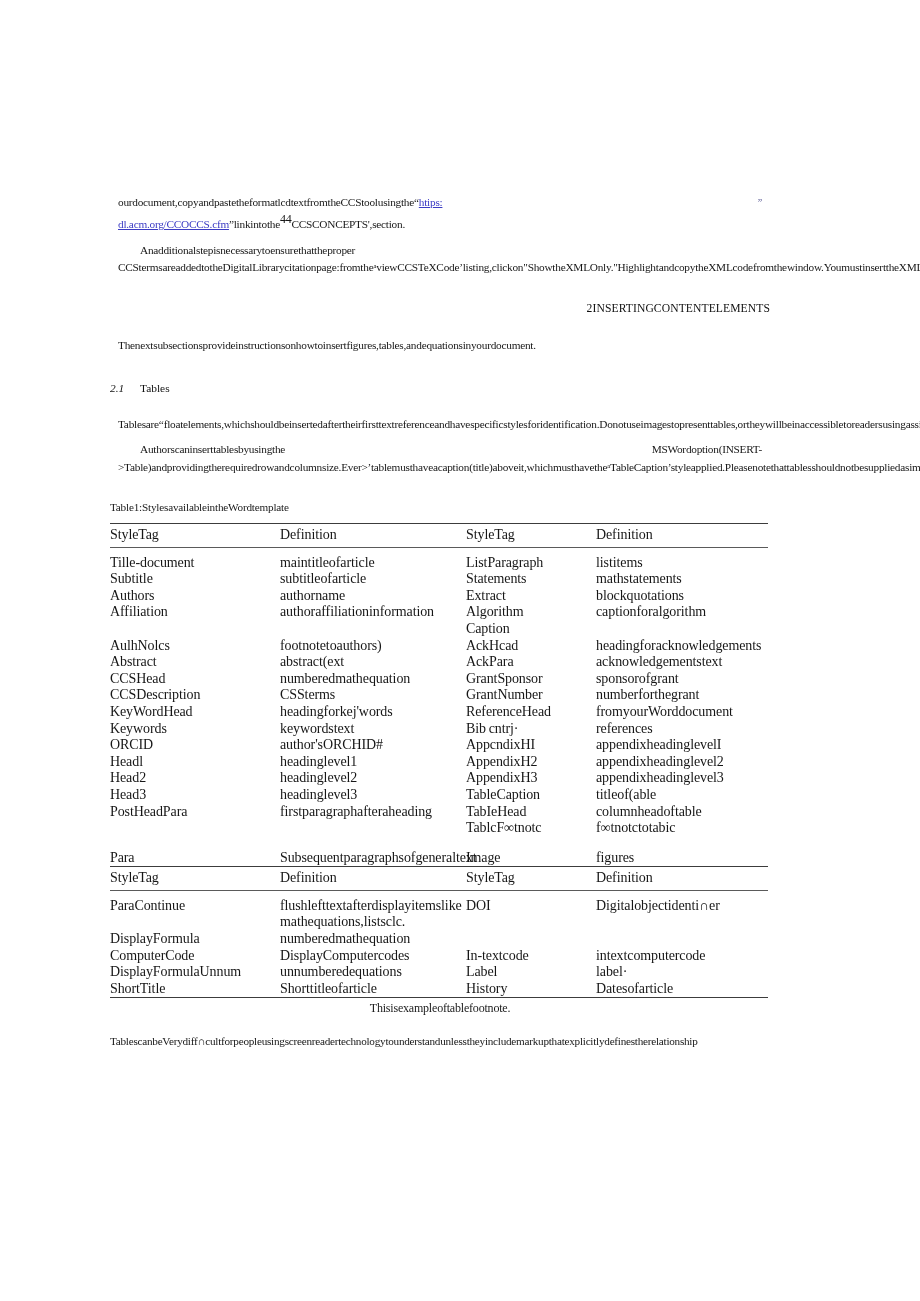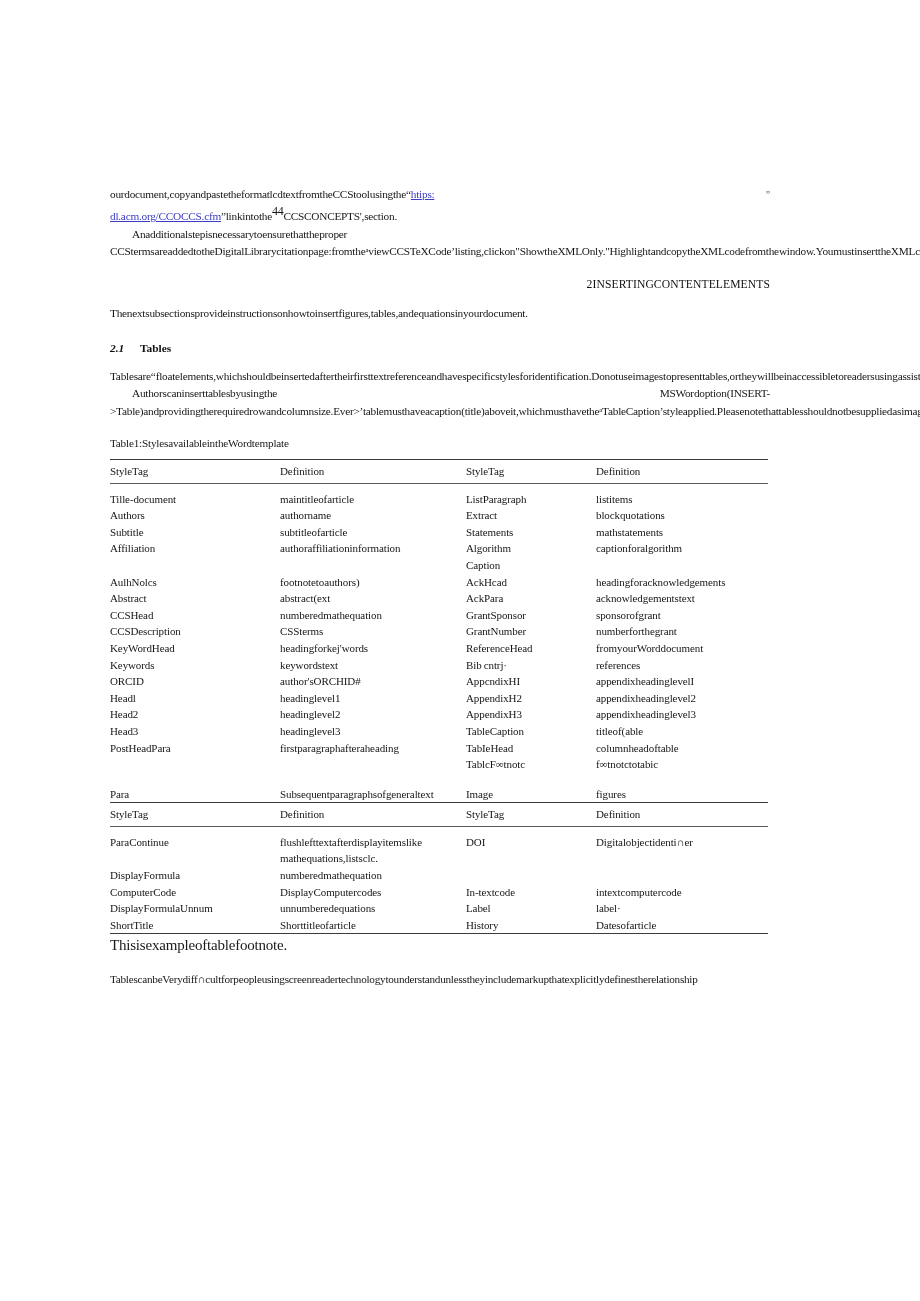--- a/index.html
+++ b/index.html
@@ -26,21 +26,21 @@
     left: 110px;
     top: 186px;
     width: 660px;
   }
 
   
   .para {
     font-size: 11.3px;
     line-height: 17.4px;
     text-align: justify;
-    margin: 0;
+    margin: 8px;
     letter-spacing: -0.25px;
     word-spacing: -0.4px;
     color: #171717;
     font-family: Liberation Serif, serif;
   }
   .para.indent { text-indent: 22px; }
   .gap-m { height: 12px; }
   .gap-l { height: 17px; }
 
   .lnk {
@@ -72,21 +72,20 @@
   .sec-head .num {
     display: inline-block;
     width: 30px;
   }
   .subsec-head {
     font-size: 11.4px;
     line-height: 16px;
     margin: 0;
     font-style: italic;
     color: #111;
-    font-weight: bold;
   }
   .subsec-head .num {
     display: inline-block;
     width: 30px;
     font-style: italic;
   }
   .subsec-head .lbl { font-style: normal; }
 
   
   .tbl-caption {
@@ -98,21 +97,21 @@
     color: #1a1a1a;
   }
   .tbl-wrap {
     position: relative;
     width: 658px;
     margin-top: 10px;
   }
   table.styles {
     width: 658px;
     border-collapse: collapse;
-    font-size: 11px;
+    font-size: 14px;
     color: #161616;
     table-layout: fixed;
   }
   table.styles td {
     padding: 0;
     vertical-align: top;
     line-height: 16.6px;
     letter-spacing: -0.1px;
   }
   col.c1 { width: 170px; }
@@ -124,22 +123,22 @@
   td.k3 { padding-left: 6px; }
 
   tr.hdr td {
     padding-top: 3px;
     padding-bottom: 3px;
   }
   .spacer-row td { height: 13px; line-height: 13px; font-size: 1px; }
   .spacer-row-sm td { height: 7px; line-height: 7px; font-size: 1px; }
 
   .tbl-footnote {
-    font-size: 15px;
-    text-align: left;
+    font-size: 12px;
+    text-align: center;
     margin: 3px 0 0 0;
     letter-spacing: -0.2px;
     word-spacing: -0.5px;
     color: #1a1a1a;
   }
 
   .tail-para {
     font-size: 11.2px;
     line-height: 17px;
     margin: 0;
@@ -212,30 +211,30 @@
               <td colspan="4"></td>
             </tr>
 
           <tr>
             <td class="k">Tille-document</td>
             <td>maintitleofarticle</td>
             <td class="k3">ListParagraph</td>
             <td>listitems</td>
           </tr>
           <tr>
+            <td class="k">Subtitle</td>
+            <td>subtitleofarticle</td>
+            <td class="k3">Statements</td>
+            <td>mathstatements</td>
+          </tr>
+          <tr>
             <td class="k">Authors</td>
             <td>authorname</td>
             <td class="k3">Extract</td>
             <td>blockquotations</td>
-          </tr>
-          <tr>
-            <td class="k">Subtitle</td>
-            <td>subtitleofarticle</td>
-            <td class="k3">Statements</td>
-            <td>mathstatements</td>
           </tr>
           <tr>
             <td class="k">Affiliation</td>
             <td>authoraffiliationinformation</td>
             <td class="k3">Algorithm</td>
             <td>captionforalgorithm</td>
           </tr>
           <tr>
             <td class="k"></td>
             <td></td>

